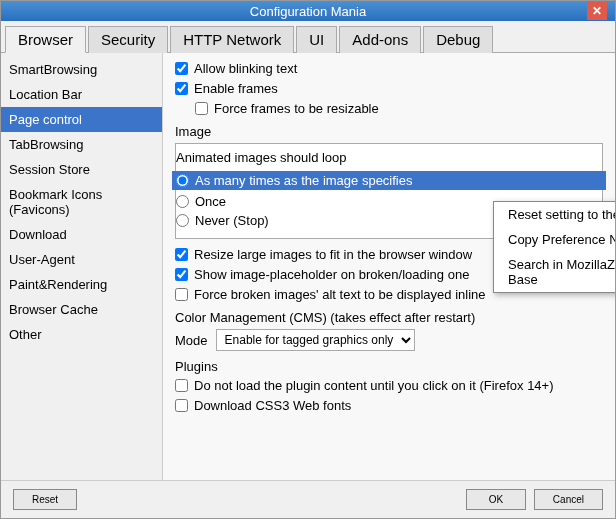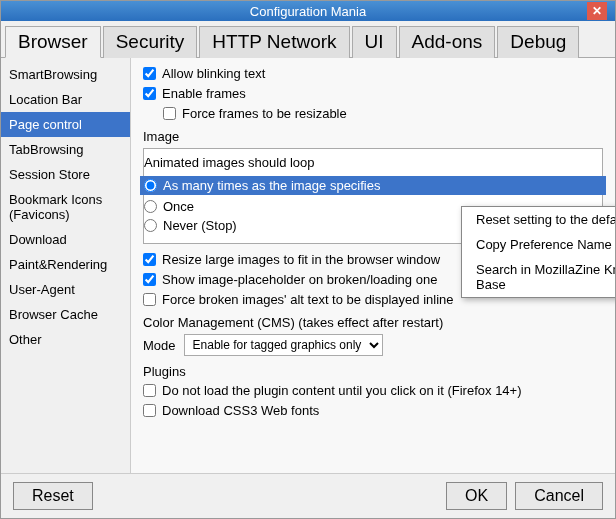--- a/index.html
+++ b/index.html
@@ -60,36 +60,36 @@
       padding-left: 4px;
       flex-shrink: 0;
     }
     .tab {
       padding: 4px 12px;
       border: 1px solid #aaa;
       border-bottom: none;
       background: #e0e0e0;
       cursor: pointer;
       margin-right: 2px;
-      font-size: 19px;
+      font-size: 15px;
       position: relative;
       top: 1px;
     }
     .tab.active {
       background: #f0f0f0;
       border-bottom: 1px solid #f0f0f0;
       z-index: 1;
     }
     .content {
       display: flex;
       flex: 1;
       overflow: hidden;
     }
     .sidebar {
-      width: 130px;
+      width: 162px;
       background: #f0f0f0;
       border-right: 1px solid #ccc;
       padding-top: 4px;
       flex-shrink: 0;
       overflow-y: auto;
     }
     .sidebar-item {
       padding: 5px 8px;
       cursor: pointer;
       font-size: 13px;
@@ -188,21 +188,21 @@
       padding: 8px 12px;
       background: #f0f0f0;
       border-top: 1px solid #ccc;
       flex-shrink: 0;
     }
     .btn {
       padding: 4px 18px;
       border: 1px solid #888;
       background: #e8e8e8;
       cursor: pointer;
-      font-size: 16px;
+      font-size: 10px;
       min-width: 60px;
     }
     .btn-ok {
       min-width: 60px;
     }
     .btn-cancel {
       min-width: 60px;
     }
     .right-btns {
       display: flex;
@@ -232,22 +232,22 @@
   <div class="content">
 
     <div class="sidebar">
       <div class="sidebar-item">SmartBrowsing</div>
       <div class="sidebar-item">Location Bar</div>
       <div class="sidebar-item active">Page control</div>
       <div class="sidebar-item">TabBrowsing</div>
       <div class="sidebar-item">Session Store</div>
       <div class="sidebar-item">Bookmark Icons (Favicons)</div>
       <div class="sidebar-item">Download</div>
+      <div class="sidebar-item">User-Agent</div>
       <div class="sidebar-item">Paint&amp;Rendering</div>
-      <div class="sidebar-item">User-Agent</div>
       <div class="sidebar-item">Browser Cache</div>
       <div class="sidebar-item">Other</div>
     </div>
 
     <div class="main-area">
 
       <div class="checkbox-row">
         <input type="checkbox" checked="" style="">
         <label>Allow blinking text</label>
       </div>

